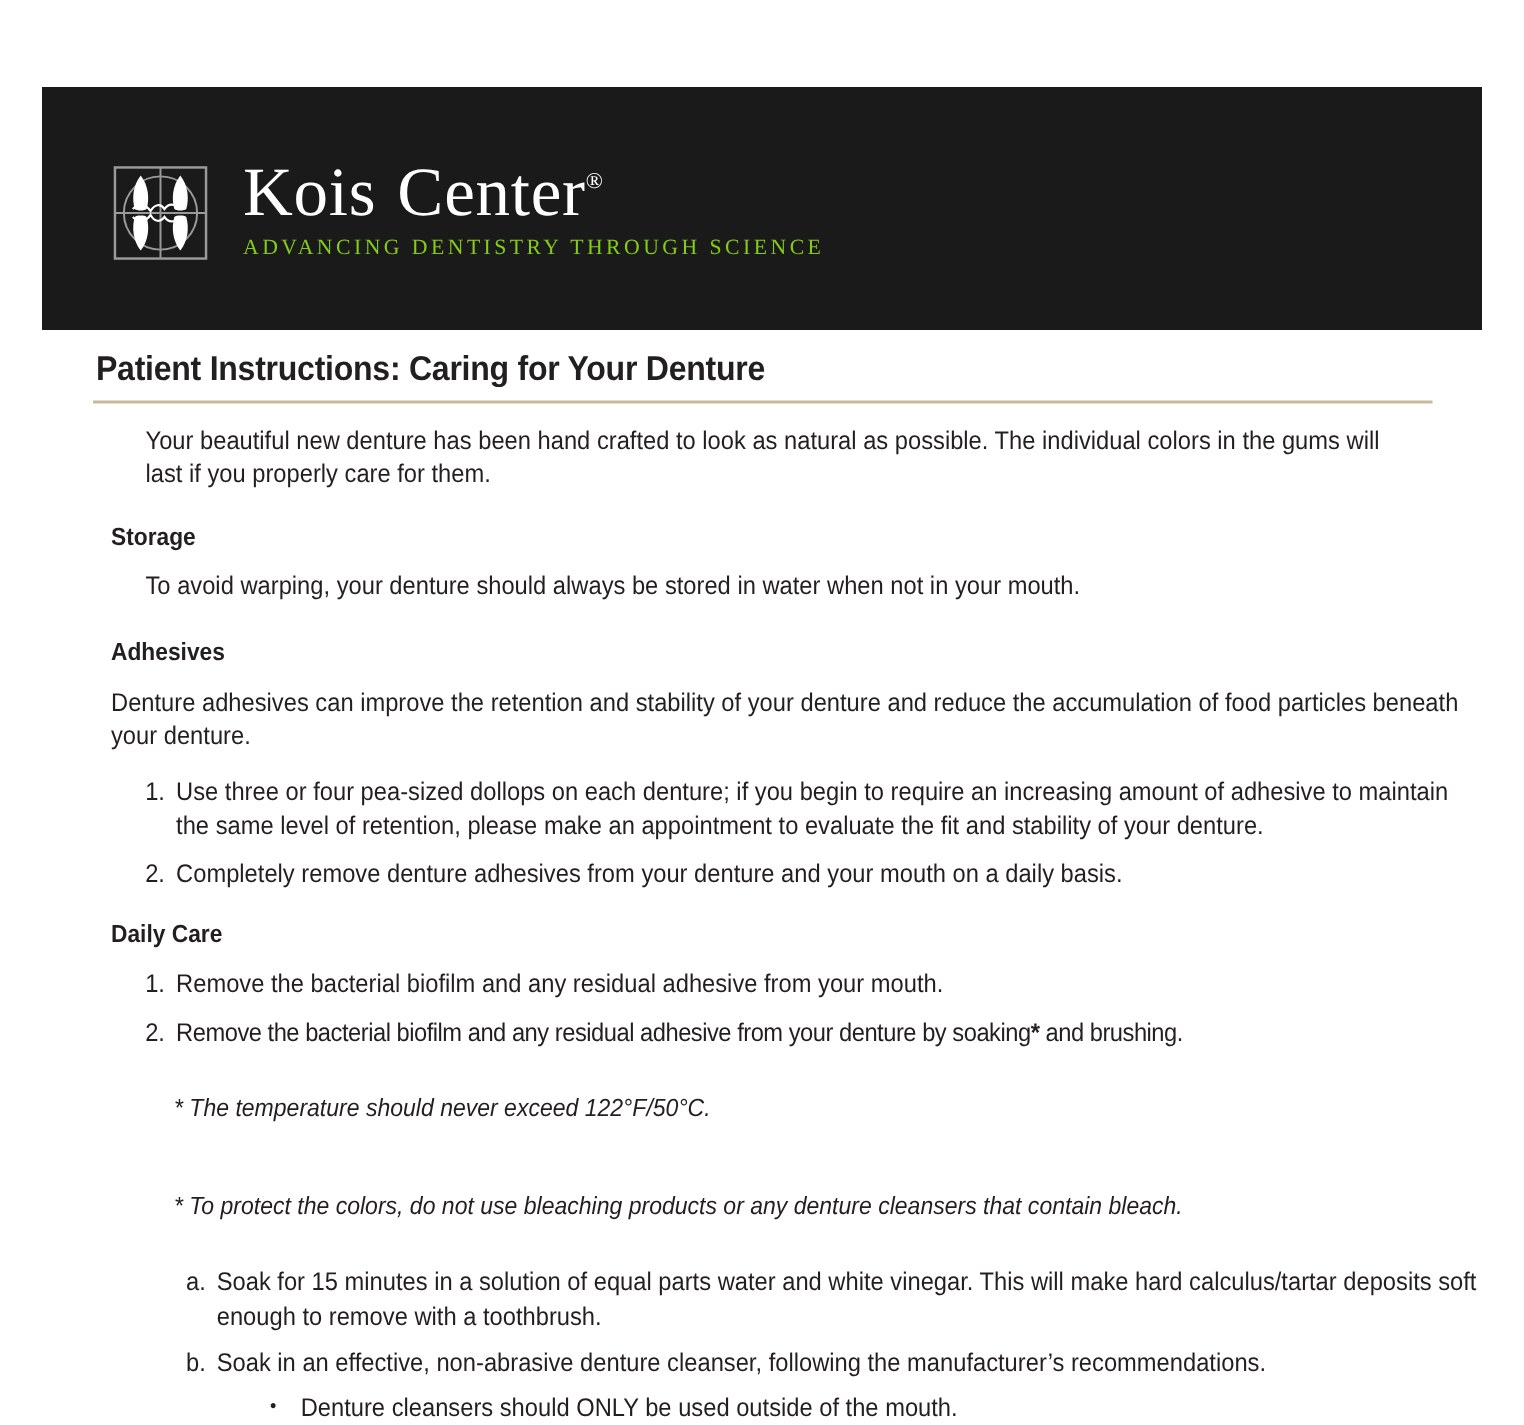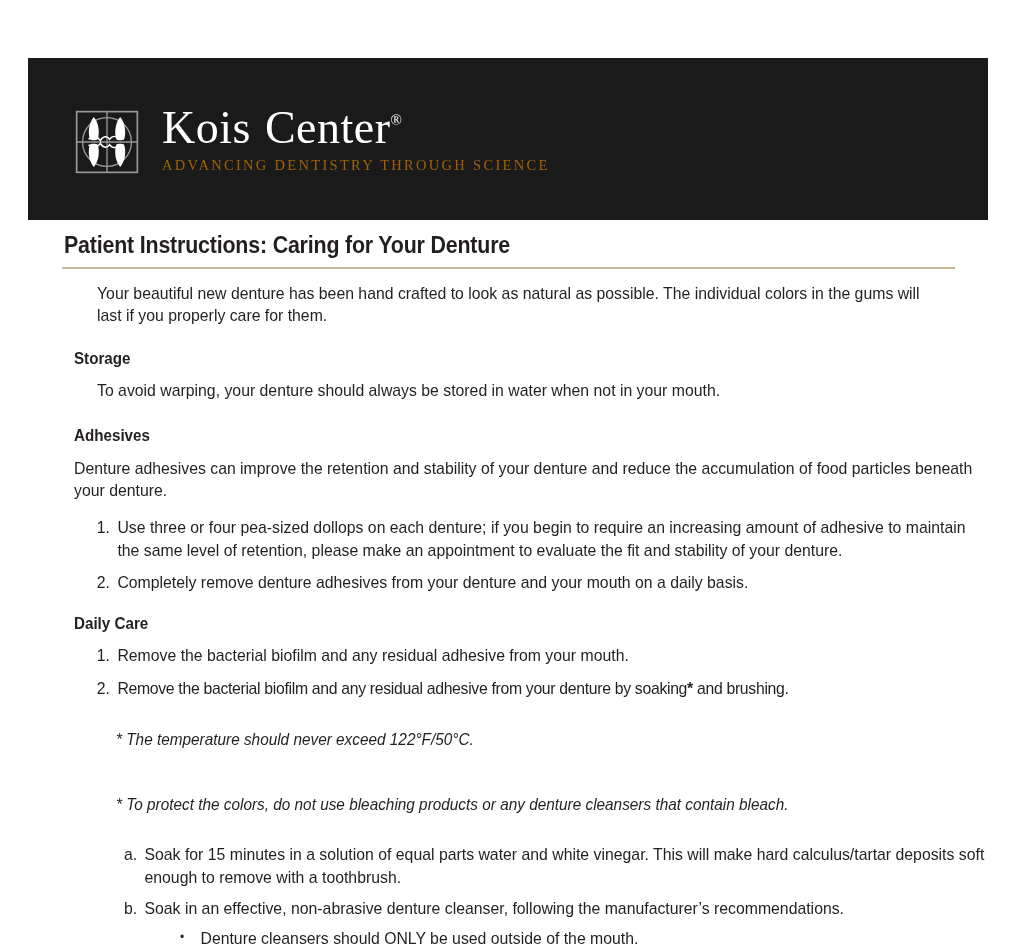--- a/index.html
+++ b/index.html
@@ -53,21 +53,21 @@
   }
   .wordmark .cap { font-size: 46px; }
   .wordmark .reg {
     font-size: 15px;
     vertical-align: 18px;
     letter-spacing: 0;
   }
   .tagline {
     display: block;
     font-family: "Liberation Serif", serif;
-    color: #a16207;
+    color: #84cc16;
     font-size: 14.5px;
     letter-spacing: 2.3px;
     margin-top: 6px;
     white-space: nowrap;
   }
 
   
   .doc {
     position: absolute;
     left: 0;

